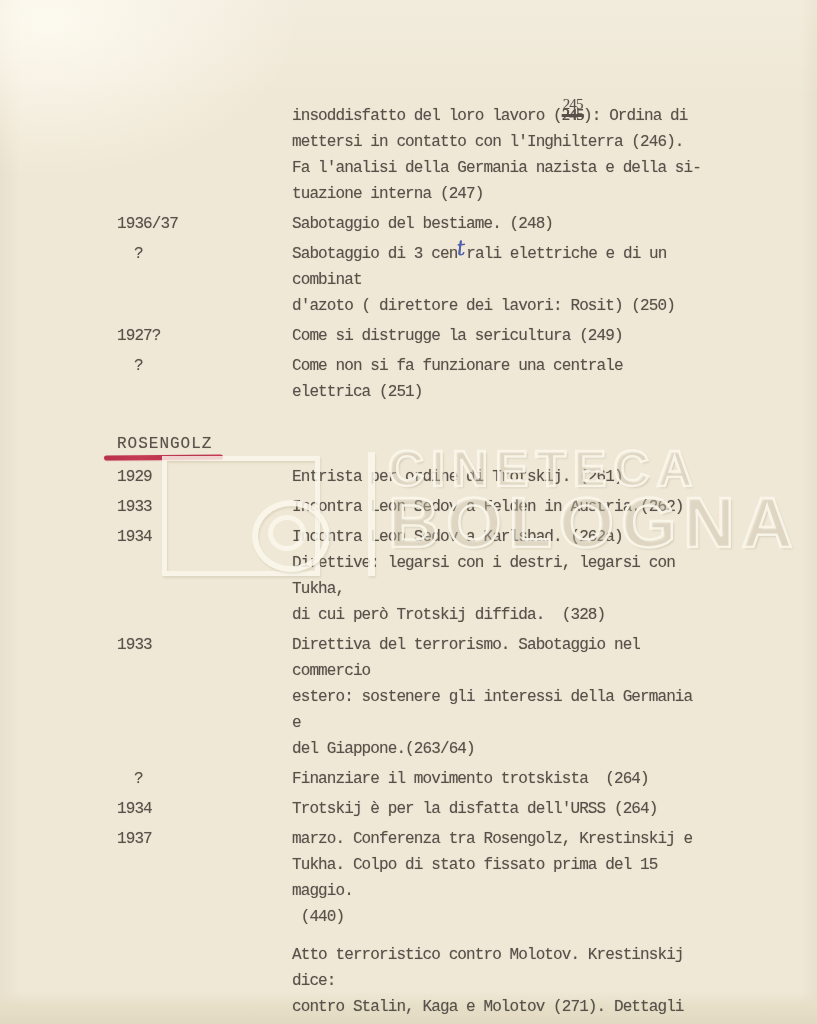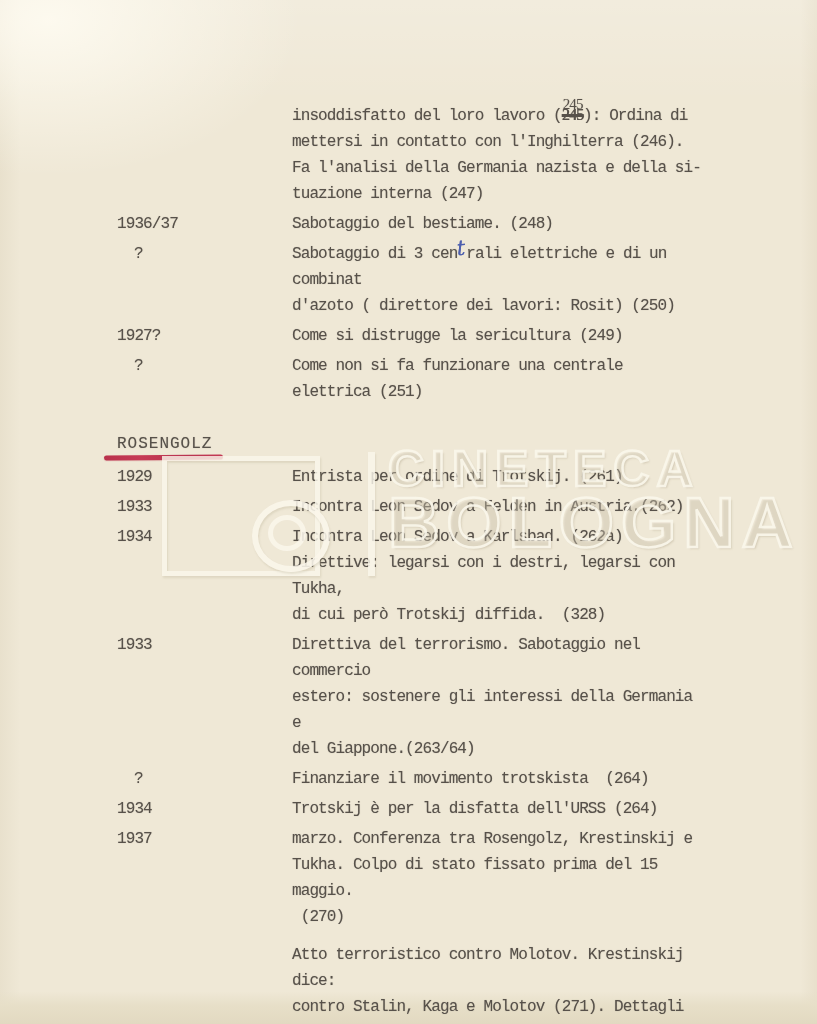--- a/index.html
+++ b/index.html
@@ -146,21 +146,21 @@
     <div class="entry">
       <div class="date">1934</div>
       <div class="text">Trotskij è per la disfatta dell'URSS (264)</div>
     </div>
 
 
     <div class="entry">
       <div class="date">1937</div>
       <div class="text">marzo. Conferenza tra Rosengolz, Krestinskij e
 Tukha. Colpo di stato fissato prima del 15 maggio.
- (270)</div>
+ (440)</div>
     </div>
 
     <div class="entry gap-lg">
       <div class="date"></div>
       <div class="text">Atto terroristico contro Molotov. Krestinskij dice:
 contro Stalin, Kaga e Molotov (271). Dettagli sul
  colpo di stato di Tukha (273/42), e ruolo di Ga-
 marnik che deve occupare il Commissariato agli
 Interni (274)</div>
     </div>

